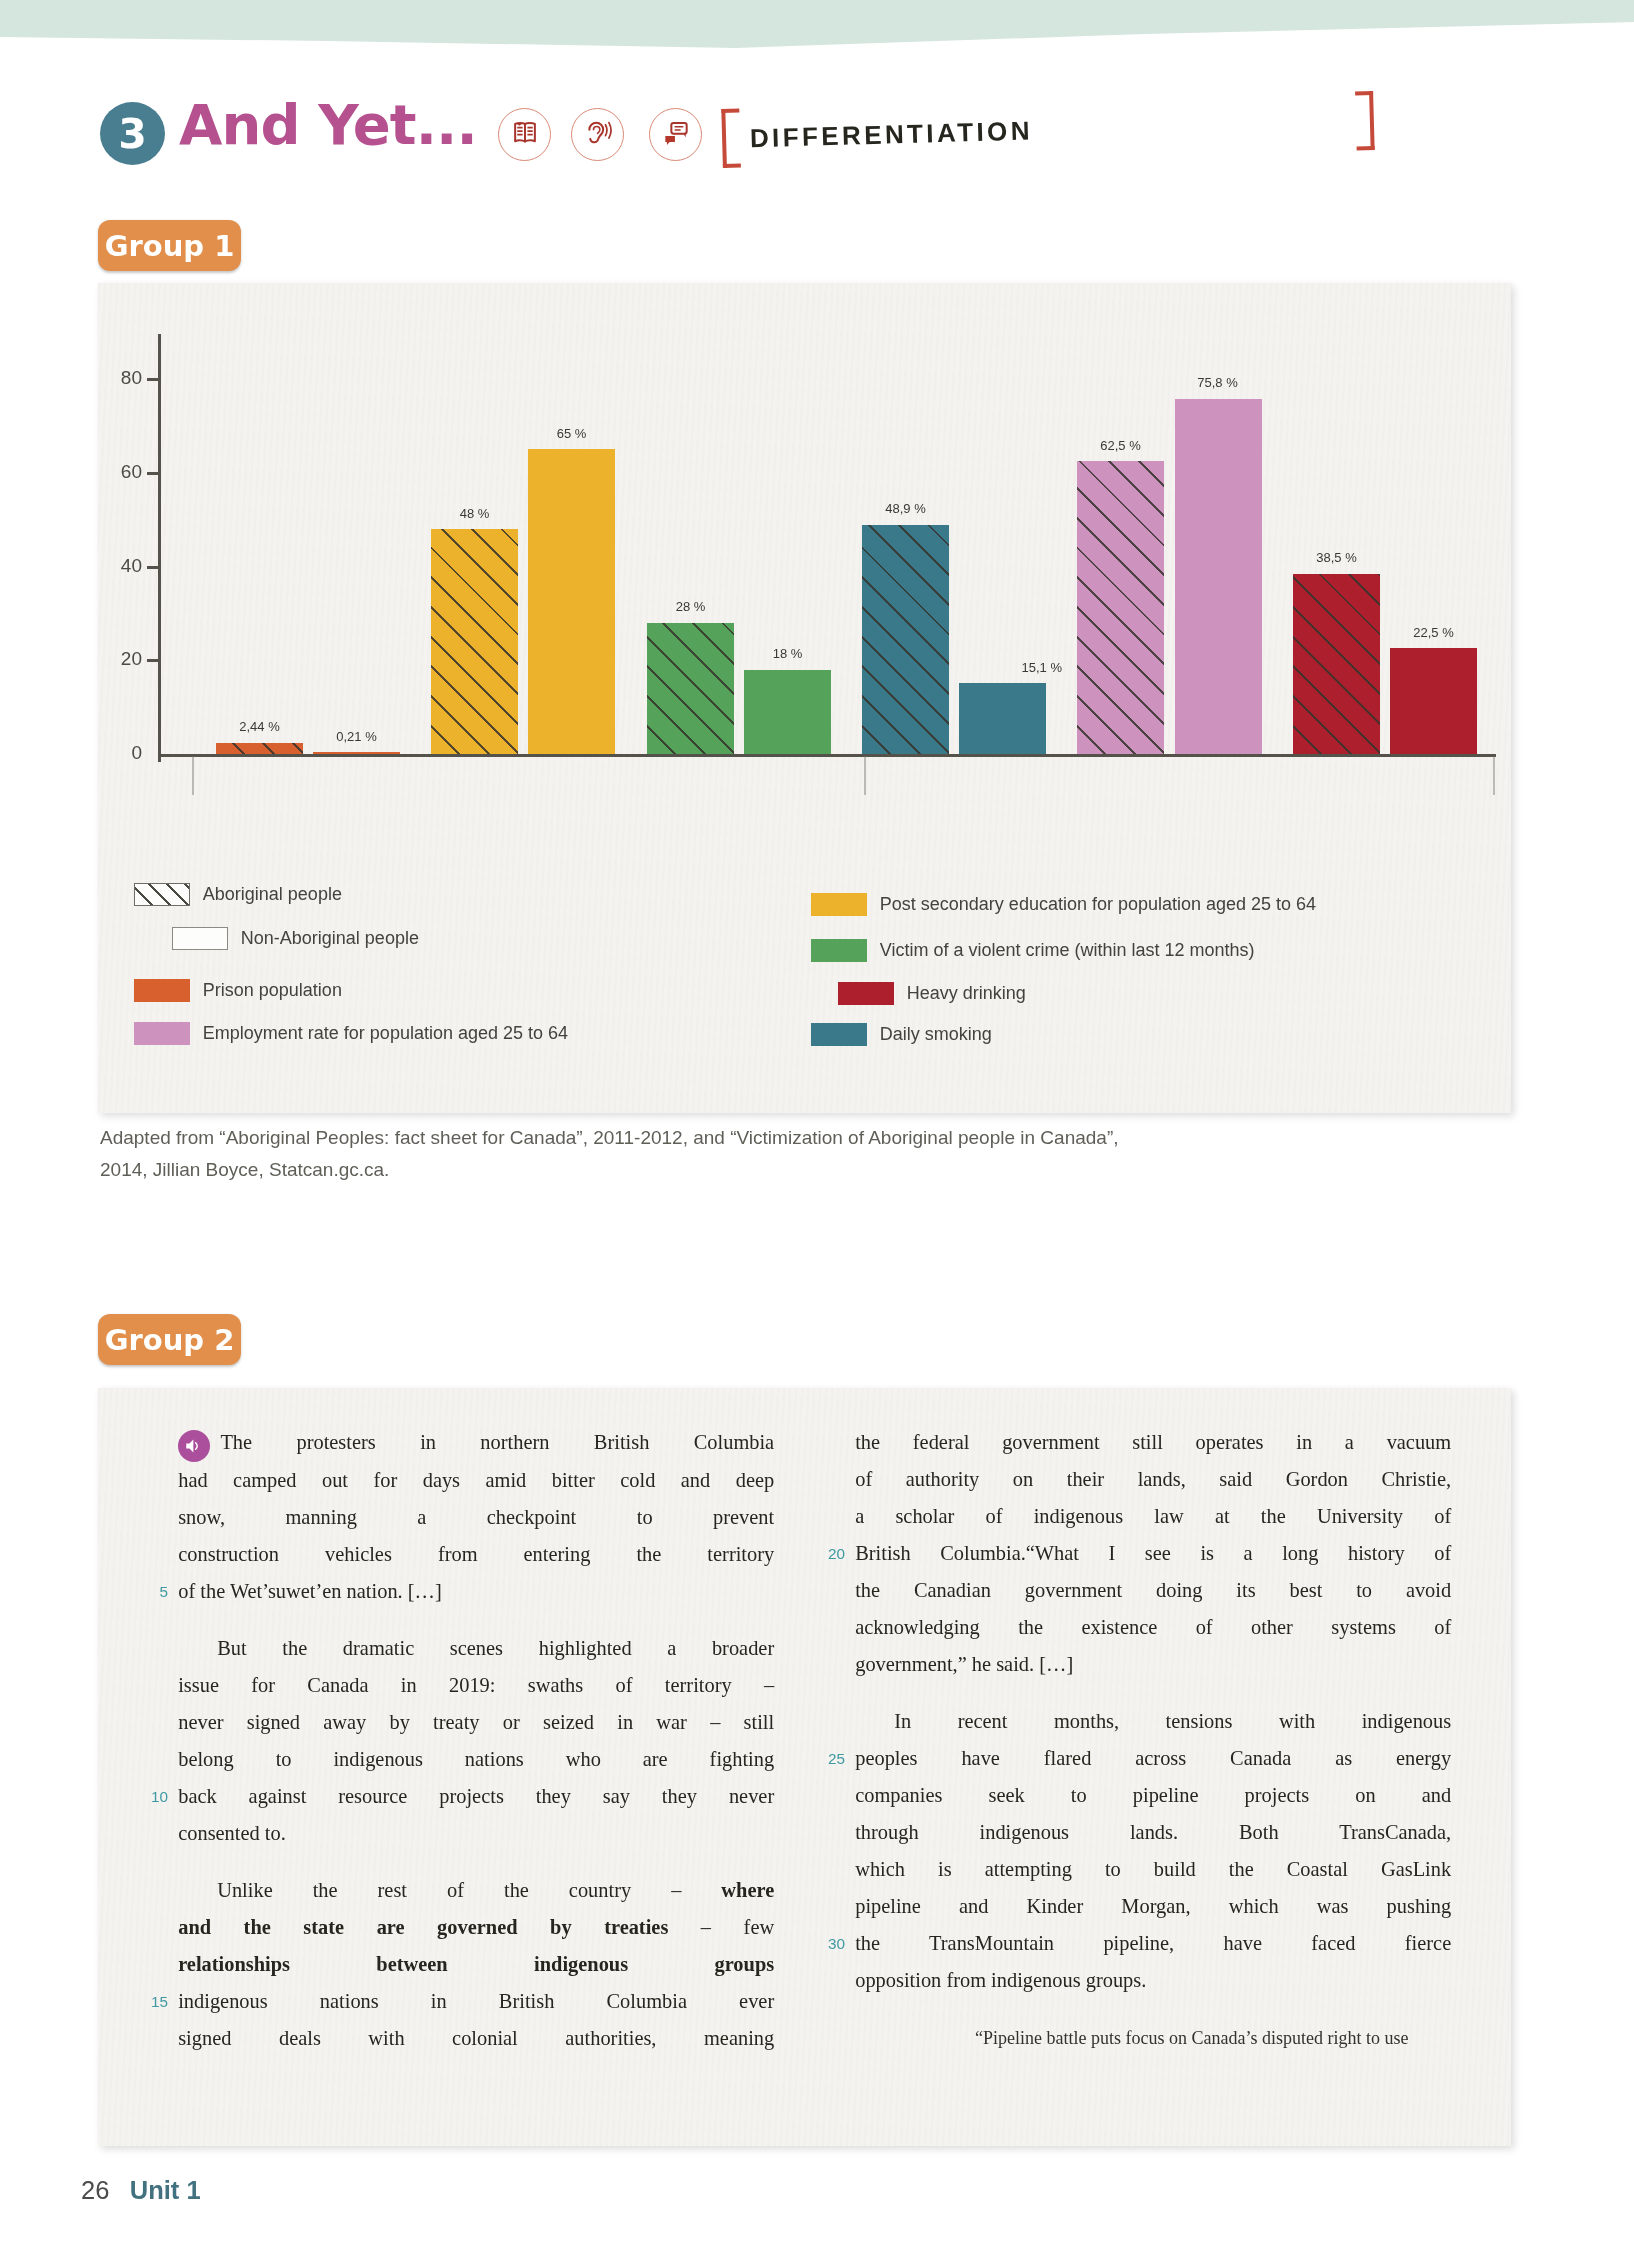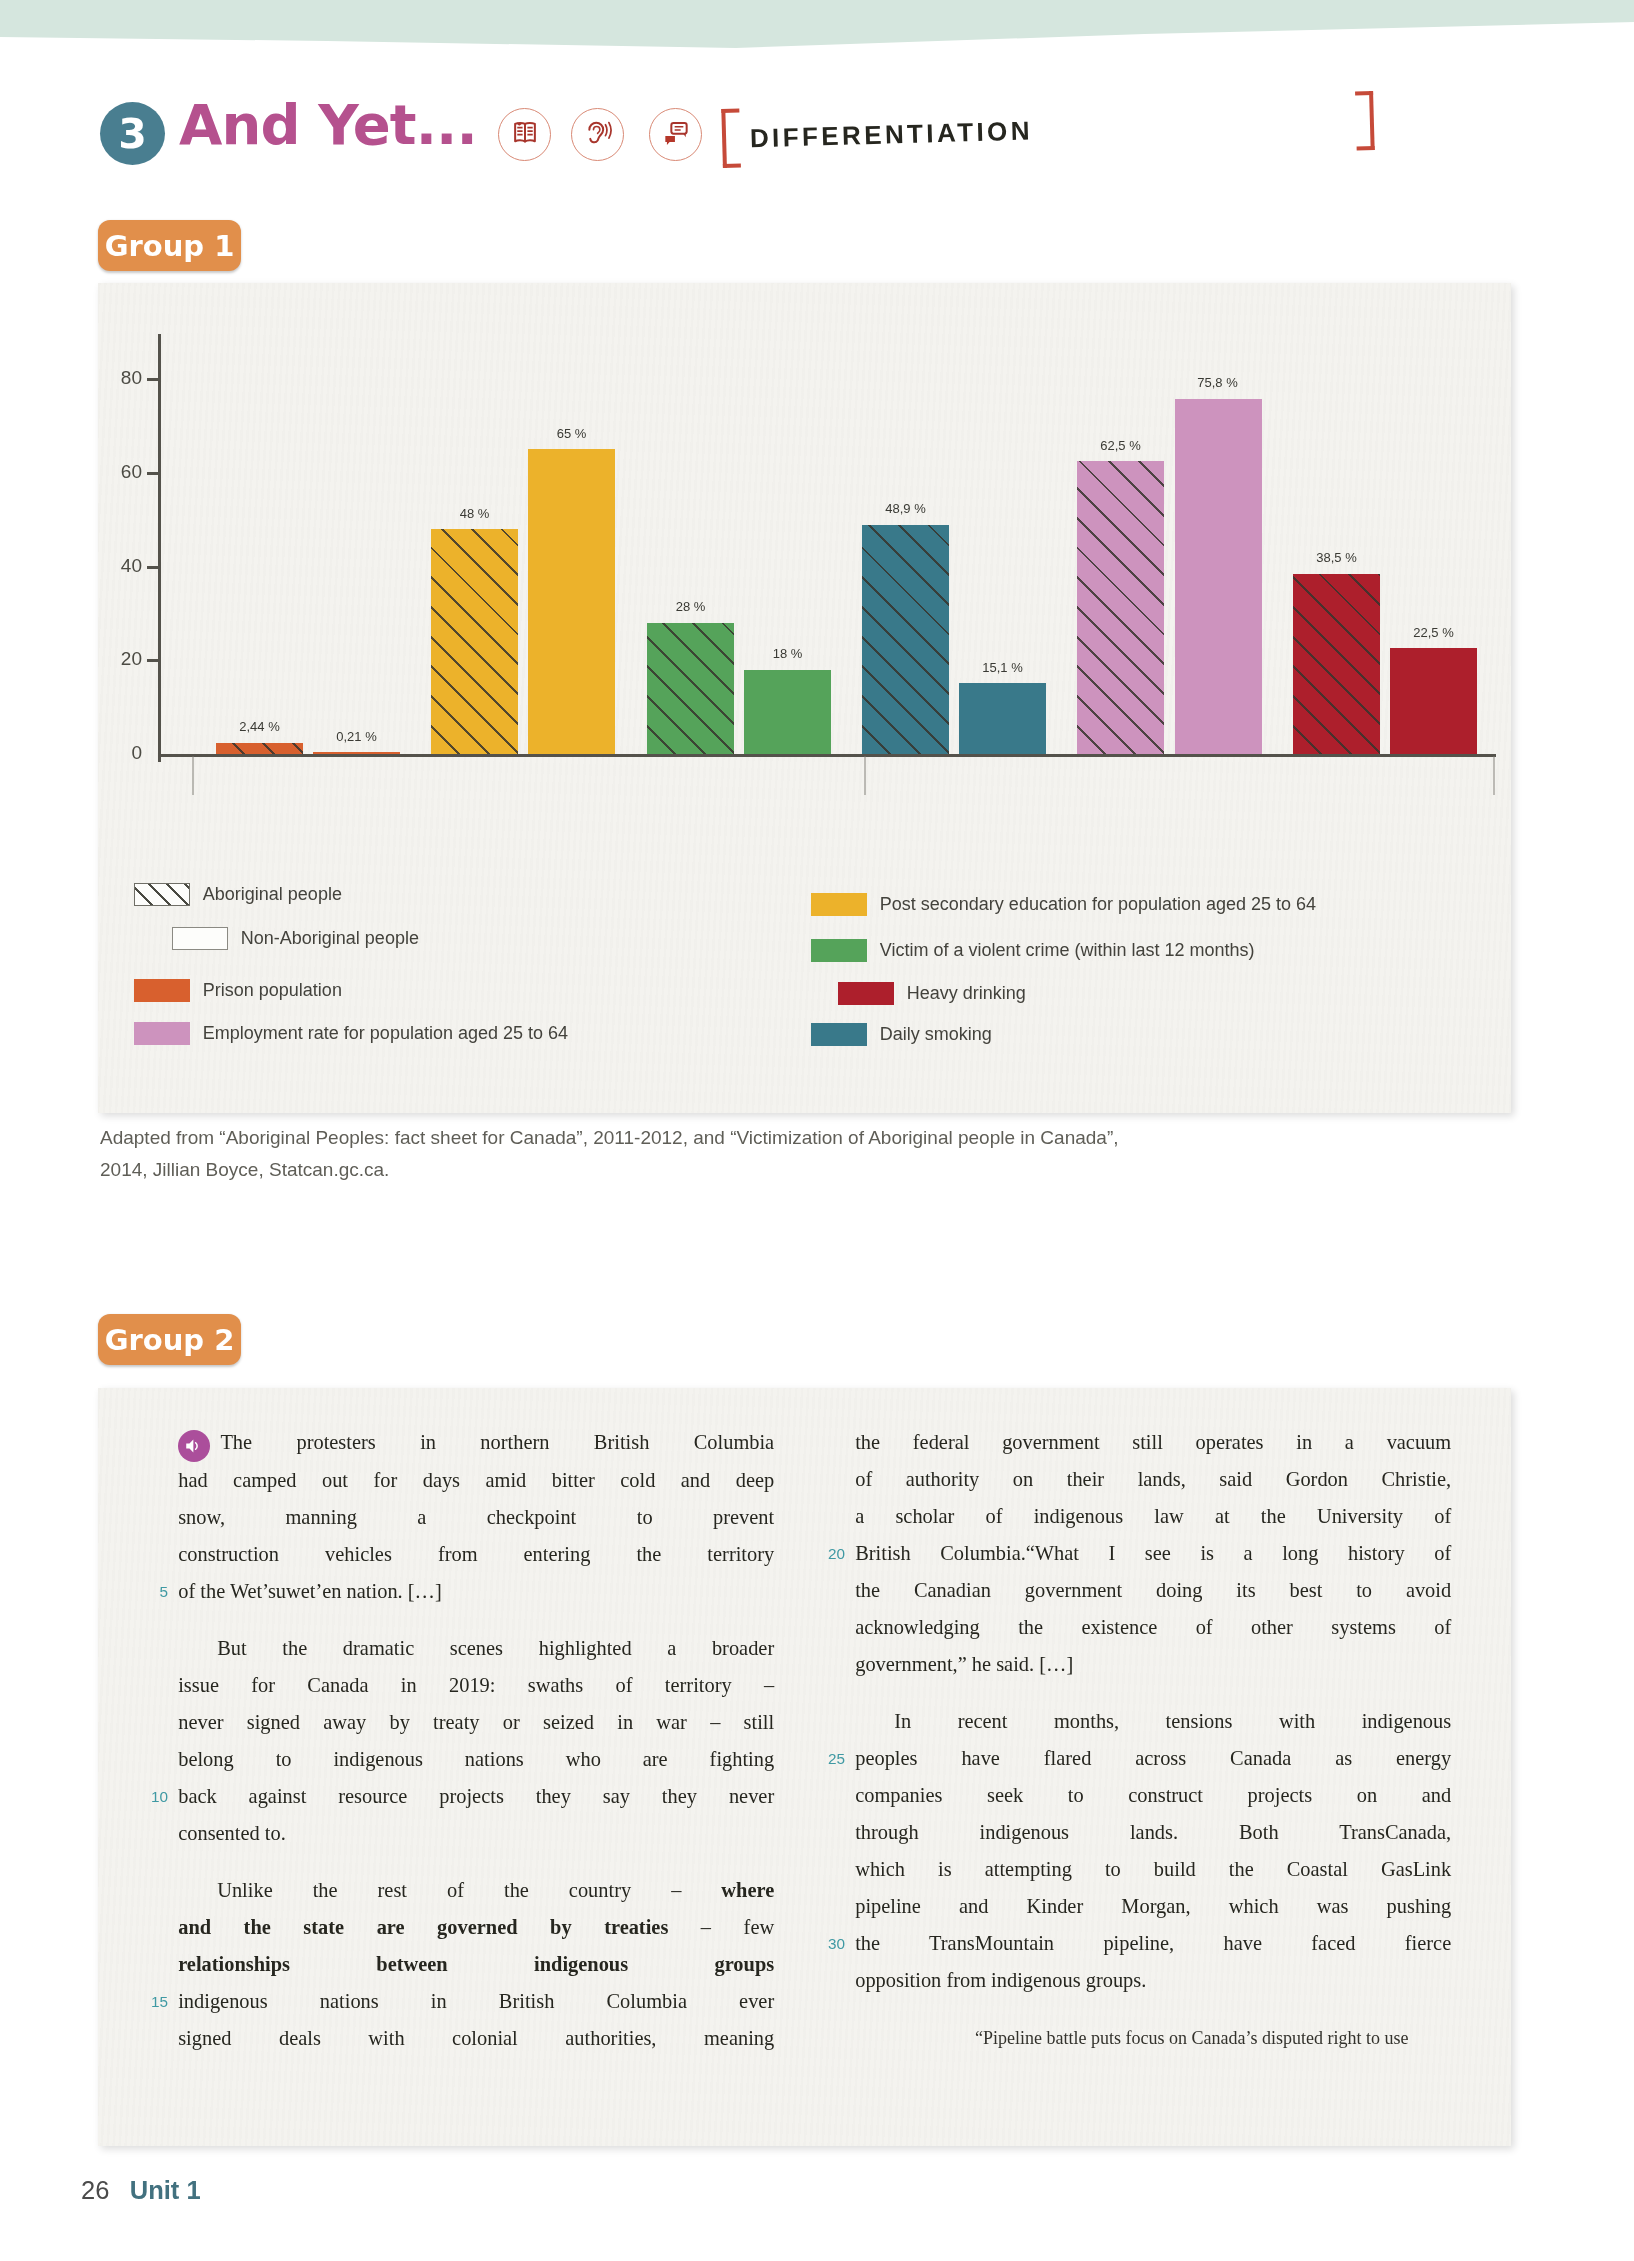--- a/index.html
+++ b/index.html
@@ -143,21 +143,21 @@
       <div class="blab" style="left: 257px; bottom: 233px;">48 %</div>
       <div class="bar" title="Post secondary education for population aged 25 to 64" style="left: 370px; height: 305px; background-color: rgb(236, 178, 43);"></div>
       <div class="blab" style="left: 354px; bottom: 313px;">65 %</div>
       <div class="bar hatch" title="Victim of a violent crime (within last 12 months)" style="left: 489px; height: 131px; background-color: rgb(85, 163, 90);"></div>
       <div class="blab" style="left: 473px; bottom: 140px;">28 %</div>
       <div class="bar" title="Victim of a violent crime (within last 12 months)" style="left: 586px; height: 84px; background-color: rgb(85, 163, 90);"></div>
       <div class="blab" style="left: 570px; bottom: 93px;">18 %</div>
       <div class="bar hatch" title="Daily smoking" style="left: 704px; height: 229px; background-color: rgb(57, 121, 138);"></div>
       <div class="blab" style="left: 688px; bottom: 238px;">48,9 %</div>
       <div class="bar" title="Daily smoking" style="left: 801px; height: 71px; background-color: rgb(57, 121, 138);"></div>
-      <div class="blab" style="left: 785px; bottom: 79px;">15,1 %</div>
+      <div class="blab" style="left: 785px; bottom: 79px; text-align: right;">15,1 %</div>
       <div class="bar hatch" title="Employment rate for population aged 25 to 64" style="left: 919px; height: 293px; background-color: rgb(205, 147, 190);"></div>
       <div class="blab" style="left: 903px; bottom: 301px;">62,5 %</div>
       <div class="bar" title="Employment rate for population aged 25 to 64" style="left: 1017px; height: 355px; background-color: rgb(205, 147, 190);"></div>
       <div class="blab" style="left: 1000px; bottom: 364px;">75,8 %</div>
       <div class="bar hatch" title="Heavy drinking" style="left: 1135px; height: 180px; background-color: rgb(173, 31, 44);"></div>
       <div class="blab" style="left: 1119px; bottom: 189px;">38,5 %</div>
       <div class="bar" title="Heavy drinking" style="left: 1232px; height: 106px; background-color: rgb(173, 31, 44);"></div>
       <div class="blab" style="left: 1216px; bottom: 114px;">22,5 %</div>
     </div>
   <div id="subticks">
@@ -312,21 +312,21 @@
       <div class="tline gap">
         <span class="ln"></span>
         <span class="tx just indent">In recent months, tensions with indigenous</span>
       </div>
       <div class="tline">
         <span class="ln">25</span>
         <span class="tx just">peoples have flared across Canada as energy</span>
       </div>
       <div class="tline">
         <span class="ln"></span>
-        <span class="tx just">companies seek to construct projects on and</span>
+        <span class="tx just">companies seek to pipeline projects on and</span>
       </div>
       <div class="tline">
         <span class="ln"></span>
         <span class="tx just">through indigenous lands. Both TransCanada,</span>
       </div>
       <div class="tline">
         <span class="ln"></span>
         <span class="tx just">which is attempting to build the Coastal GasLink</span>
       </div>
       <div class="tline">

